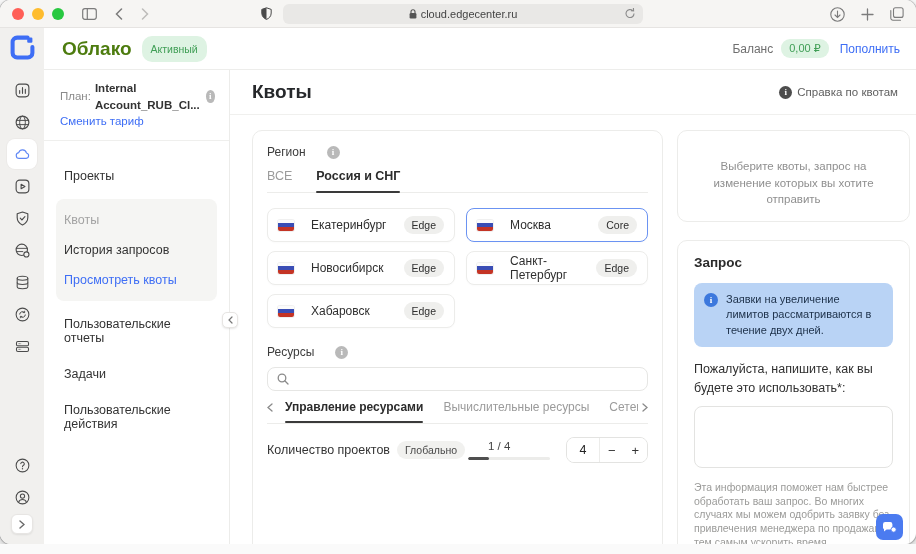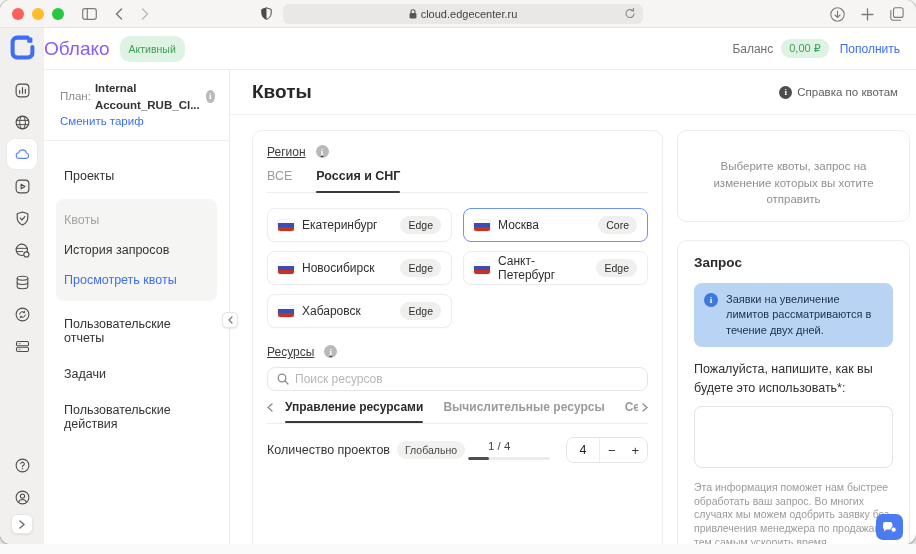--- a/index.html
+++ b/index.html
@@ -21,21 +21,21 @@
   .chrome-right { position:absolute; right:12px; top:0; height:28px; display:flex; align-items:center; gap:16px; color:#7c7c7c; }
   
   .rail { position:absolute; left:0; top:28px; bottom:0; width:44px; background:#f1f0ee; display:flex; flex-direction:column; align-items:center; }
   .logo { margin-top:6px; margin-bottom:14px; }
   .rail-ic { width:30px; height:30px; display:flex; align-items:center; justify-content:center; color:#4b4b4b; margin-bottom:2px; border-radius:8px; }
   .rail-ic.active { background:#fff; color:#5f87f5; box-shadow:0 0 0 1px #eceae8; }
   .rail-spacer { flex:1; }
   .rail-expand { width:22px; height:20px; background:#fff; border:1px solid #e7e5e3; border-radius:6px; display:flex; align-items:center; justify-content:center; color:#6b6b6b; margin-bottom:10px; box-shadow:0 1px 2px rgba(0,0,0,.08); font-size:10px; }
   
   .appbar { position:absolute; left:44px; top:28px; right:0; height:42px; background:#fff; border-bottom:1px solid #ededeb; display:flex; align-items:center; }
-  .app-title { font-size:19px; font-weight:normal; color:#8b5cf6; }
+  .app-title { font-size:19px; font-weight:bold; color:#4d7c0f; margin-left:18px; }
   .badge-green { margin-left:10px; background:#def3e3; color:#3f9e55; font-size:10.5px; padding:7px 9px; border-radius:10px; }
   .appbar-right { margin-left:auto; margin-right:16px; display:flex; align-items:center; gap:8px; font-size:12px; }
   .balance-label { color:#6f6f6f; }
   .balance-pill { background:#def3e3; color:#3f9e55; padding:3px 8px; border-radius:9px; font-size:11px; }
   .link { color:#3e6ef5; cursor:pointer; }
   
   .nav { position:absolute; left:44px; top:70px; bottom:0; width:186px; background:#fff; border-right:1px solid #ececea; }
   .plan { padding:10px 14px 10px 16px; border-bottom:1px solid #efefed; font-size:11.5px; line-height:1.45; }
   .plan-label { color:#8a8a8a; }
   .plan-value { color:#333; font-weight:bold; }
@@ -50,42 +50,42 @@
   
   .main-titlebar { position:absolute; left:230px; top:70px; right:0; height:45px; border-bottom:1px solid #f0f0ee; display:flex; align-items:center; }
   .main-title { font-size:19px; font-weight:bold; color:#26282b; margin-left:22px; }
   .main-help { margin-left:auto; margin-right:18px; display:flex; align-items:center; gap:5px; font-size:11.5px; color:#5f5f5f; cursor:pointer; }
   
   .info-i { display:inline-flex; width:13px; height:13px; border-radius:50%; background:#b9b9b9; color:#fff; font-size:9px; font-weight:bold; align-items:center; justify-content:center; font-family:"Liberation Serif",serif; }
   .info-i.dark { background:#4d4d4d; }
   
   .card { background:#fff; border:1px solid #ececea; border-radius:10px; }
   .region-card { position:absolute; left:252px; top:130px; width:411px; height:450px; padding:14px; }
-  .sec-label { display:flex; align-items:flex-start; gap:10px; font-size:12px; color:#3c3c3c;text-decoration:underline; }
+  .sec-label { display:flex; align-items:center; gap:21px; font-size:12px; color:#3c3c3c; }
   .tabs { display:flex; gap:24px; margin-top:10px; border-bottom:1px solid #ececea; font-size:12.5px; }
   .tab { padding-bottom:9px; color:#9b9b9b; cursor:pointer; position:relative; }
   .tab.active { color:#2c2c2c; font-weight:bold; }
   .tab.active::after { content:""; position:absolute; left:0; right:0; bottom:-1px; height:2px; background:#3a3a3a; border-radius:2px; }
   .region-grid { display:grid; grid-template-columns:1fr 1fr; gap:9px 11px; margin-top:15px; }
-  .region-item { height:34px; border:1px solid #ececea; border-radius:8px; display:flex; align-items:center; padding:0 10px; gap:8px; background:#fff; box-shadow:0 1px 2px rgba(0,0,0,.02); cursor:pointer; }
+  .region-item { height:34px; border:1px solid #ececea; border-radius:8px; display:flex; align-items:center; padding:0 10px; gap:17px; background:#fff; box-shadow:0 1px 2px rgba(0,0,0,.02); cursor:pointer; }
   .region-item.selected { border:1.5px solid #6b93f2;text-align:center; }
   .flag { width:16px; height:11px; border-radius:2px; overflow:hidden; display:flex; flex-direction:column; box-shadow:0 0 0 1px rgba(0,0,0,.06); flex:none; }
   .flag i { flex:1; display:block; }
   .flag .w { background:#fbfbfb; } .flag .b { background:#3a4db5; } .flag .r { background:#c43425; }
   .region-name { font-size:12px; color:#2f2f2f; }
   .pill { margin-left:auto; background:#efefed; color:#2f2f2f; font-size:10.5px; padding:3px 8px; border-radius:10px; }
   .search { margin-top:17px; }
   .search-box { margin-top:8px; height:24px; border:1px solid #e6e6e4; border-radius:8px; display:flex; align-items:center; padding:0 9px; gap:6px; }
   .search-box input { border:none; outline:none; flex:1; font-size:12px; color:#333; font-family:inherit; background:transparent; }
   .search-box input::placeholder { color:#b7b7b5; }
   .rtabs-row { display:flex; align-items:center; margin-top:9px; border-bottom:1px solid #ececea; }
   .rtab-chevron { color:#8a8a8a; font-size:10px; padding:0 4px 8px 0; cursor:pointer; flex:none; }
   .rtab-chevron.right { padding:0 0 8px 4px; }
   .rtabs { display:flex; gap:20px; overflow:hidden; white-space:nowrap; flex:1; font-size:12px; margin-left:8px; }
-  .rtab { padding-bottom:9px; color:#9b9b9b; cursor:pointer; position:relative; flex:none;font-weight:bold; }
+  .rtab { padding-bottom:9px; color:#9b9b9b; cursor:pointer; position:relative; flex:none; }
   .rtab.active { color:#2c2c2c; font-weight:bold; }
   .rtab.active::after { content:""; position:absolute; left:0; right:0; bottom:0; height:2px; background:#3a3a3a; border-radius:2px; }
   .quota-row { display:flex; align-items:center; margin-top:13px; }
   .quota-name { font-size:12.5px; color:#333; }
   .quota-scope { margin-left:7px; background:#f1f1ef; color:#4a4a4a; font-size:10.5px; padding:3px 8px; border-radius:10px; }
   .quota-progress { width:82px; margin-left:auto; margin-right:16px; }
   .quota-usage { font-size:11.5px; color:#444; margin-left:20px; }
   .bar { margin-top:5px; height:3px; background:#ececea; border-radius:2px; overflow:hidden; }
   .bar-fill { height:100%; background:#4f4f4f; border-radius:2px; }
   .stepper { width:82px; height:26px; border:1px solid #e3e3e1; border-radius:8px; display:flex; align-items:stretch; overflow:hidden; }
@@ -370,21 +370,20 @@
       <span>Ресурсы</span>
       <span class="info-i">i</span>
     </div>
     <div class="search-box">
       <span>
         <svg width="12" height="12" viewBox="0 0 12 12">
             <circle cx="5" cy="5" r="3.8" fill="none" stroke="#8a8a8a" stroke-width="1.3"></circle>
             <path d="M8 8 L11 11" stroke="#8a8a8a" stroke-width="1.3" stroke-linecap="round"></path>
           </svg>
       </span>
-      <input type="text" placeholder="Поиск ресурсов" style="">
     </div>
 
     <div class="rtabs-row">
       <span class="rtab-chevron">
         <svg width="6" height="9" viewBox="0 0 6 9">
             <path d="M5 1 L1 4.5 L5 8" fill="none" stroke="currentColor" stroke-width="1.3" stroke-linecap="round"></path>
           </svg>
       </span>
       <div class="rtabs">
         <span class="rtab active">Управление ресурсами</span>

